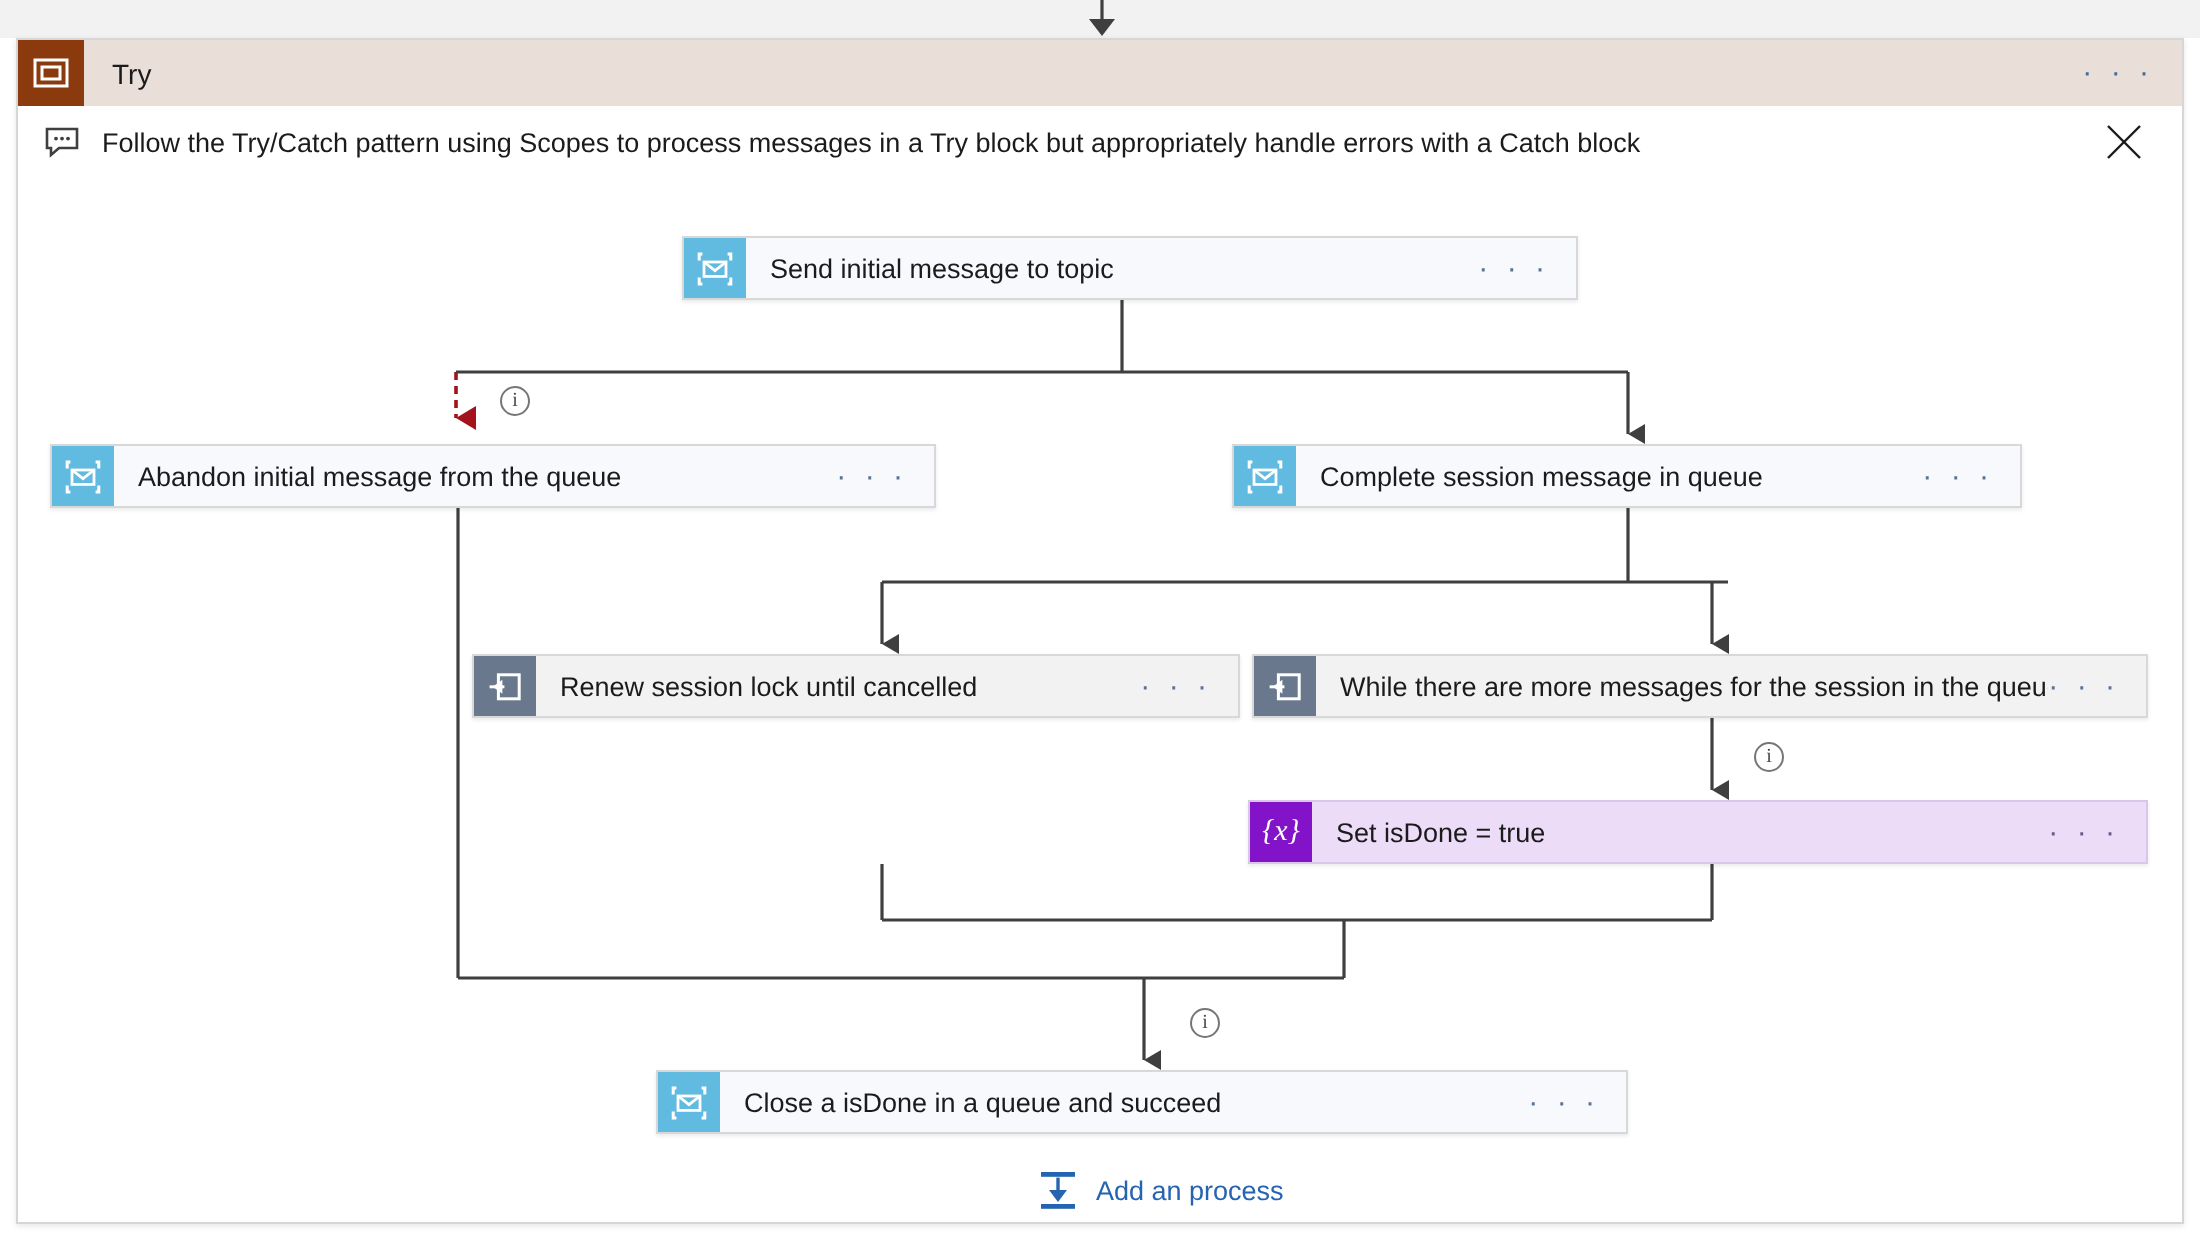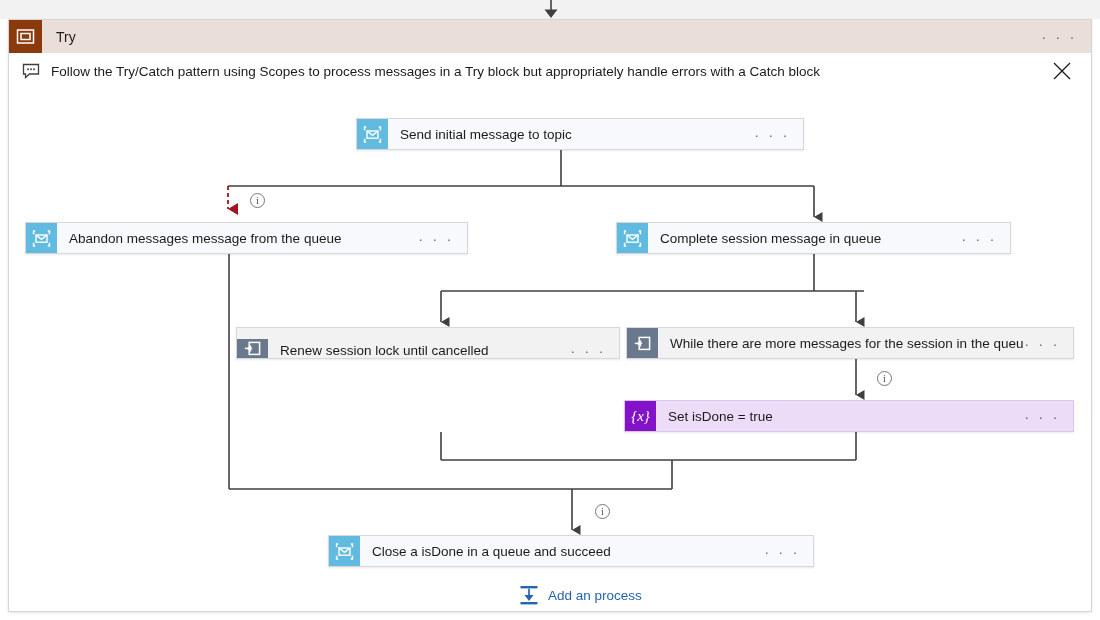--- a/index.html
+++ b/index.html
@@ -288,57 +288,57 @@
 
           <path d="M563,400 L563,441" marker-end="url(#ah)"></path>
         </g>
 
         <g stroke="#a4121c" stroke-width="1.8" fill="none" stroke-dasharray="4 3">
           <path d="M219,97 L219,120" marker-end="url(#ahr)"></path>
         </g>
         <path d="M219,97 L552,97" stroke="#3f3f3f" stroke-width="1.6" fill="none"></path>
       </svg>
 
-      <div class="node servicebus" style="left:347px; top:29px; width:448px;">
+      <div class="node servicebus" style="left:332px; top:29px; width:448px;">
         <div class="node-icon">
           <svg width="19" height="19" viewBox="0 0 19 19">
             <path d="M3.2 2 H1.6 V5.2 M15.8 2 H17.4 V5.2 M3.2 17 H1.6 V13.8 M15.8 17 H17.4 V13.8" fill="none" stroke="#ffffff" stroke-width="1.5"></path>
             <rect x="4" y="6" width="11" height="7.2" fill="none" stroke="#ffffff" stroke-width="1.4"></rect>
             <path d="M4 6 L9.5 10.3 L15 6" fill="none" stroke="#ffffff" stroke-width="1.4"></path>
           </svg>
         </div>
         <div class="node-label">Send initial message to topic</div>
         <div class="node-dots">· · ·</div>
       </div>
 
       <div class="node servicebus" style="left:16px; top:133px; width:443px;">
         <div class="node-icon">
           <svg width="19" height="19" viewBox="0 0 19 19">
             <path d="M3.2 2 H1.6 V5.2 M15.8 2 H17.4 V5.2 M3.2 17 H1.6 V13.8 M15.8 17 H17.4 V13.8" fill="none" stroke="#ffffff" stroke-width="1.5"></path>
             <rect x="4" y="6" width="11" height="7.2" fill="none" stroke="#ffffff" stroke-width="1.4"></rect>
             <path d="M4 6 L9.5 10.3 L15 6" fill="none" stroke="#ffffff" stroke-width="1.4"></path>
           </svg>
         </div>
-        <div class="node-label">Abandon messages message from the queue</div>
+        <div class="node-label">Abandon initial message from the queue</div>
         <div class="node-dots">· · ·</div>
       </div>
 
       <div class="node servicebus" style="left:607px; top:133px; width:395px;">
         <div class="node-icon">
           <svg width="19" height="19" viewBox="0 0 19 19">
             <path d="M3.2 2 H1.6 V5.2 M15.8 2 H17.4 V5.2 M3.2 17 H1.6 V13.8 M15.8 17 H17.4 V13.8" fill="none" stroke="#ffffff" stroke-width="1.5"></path>
             <rect x="4" y="6" width="11" height="7.2" fill="none" stroke="#ffffff" stroke-width="1.4"></rect>
             <path d="M4 6 L9.5 10.3 L15 6" fill="none" stroke="#ffffff" stroke-width="1.4"></path>
           </svg>
         </div>
         <div class="node-label">Complete session message in queue</div>
         <div class="node-dots">· · ·</div>
       </div>
 
-      <div class="node control" style="left:227px; top:238px; width:384px;align-items:flex-end;">
+      <div class="node control" style="left:227px; top:238px; width:384px;">
         <div class="node-icon">
           <svg width="19" height="19" viewBox="0 0 19 19">
             <rect x="6.2" y="3.4" width="10.4" height="12" fill="none" stroke="#ffffff" stroke-width="1.5"></rect>
             <line x1="1.8" y1="9.4" x2="9.2" y2="9.4" stroke="#ffffff" stroke-width="1.5"></line>
             <polygon points="8.2,5.9 8.2,12.9 3.4,9.4" fill="#ffffff"></polygon>
           </svg>
         </div>
         <div class="node-label">Renew session lock until cancelled</div>
         <div class="node-dots">· · ·</div>
       </div>

